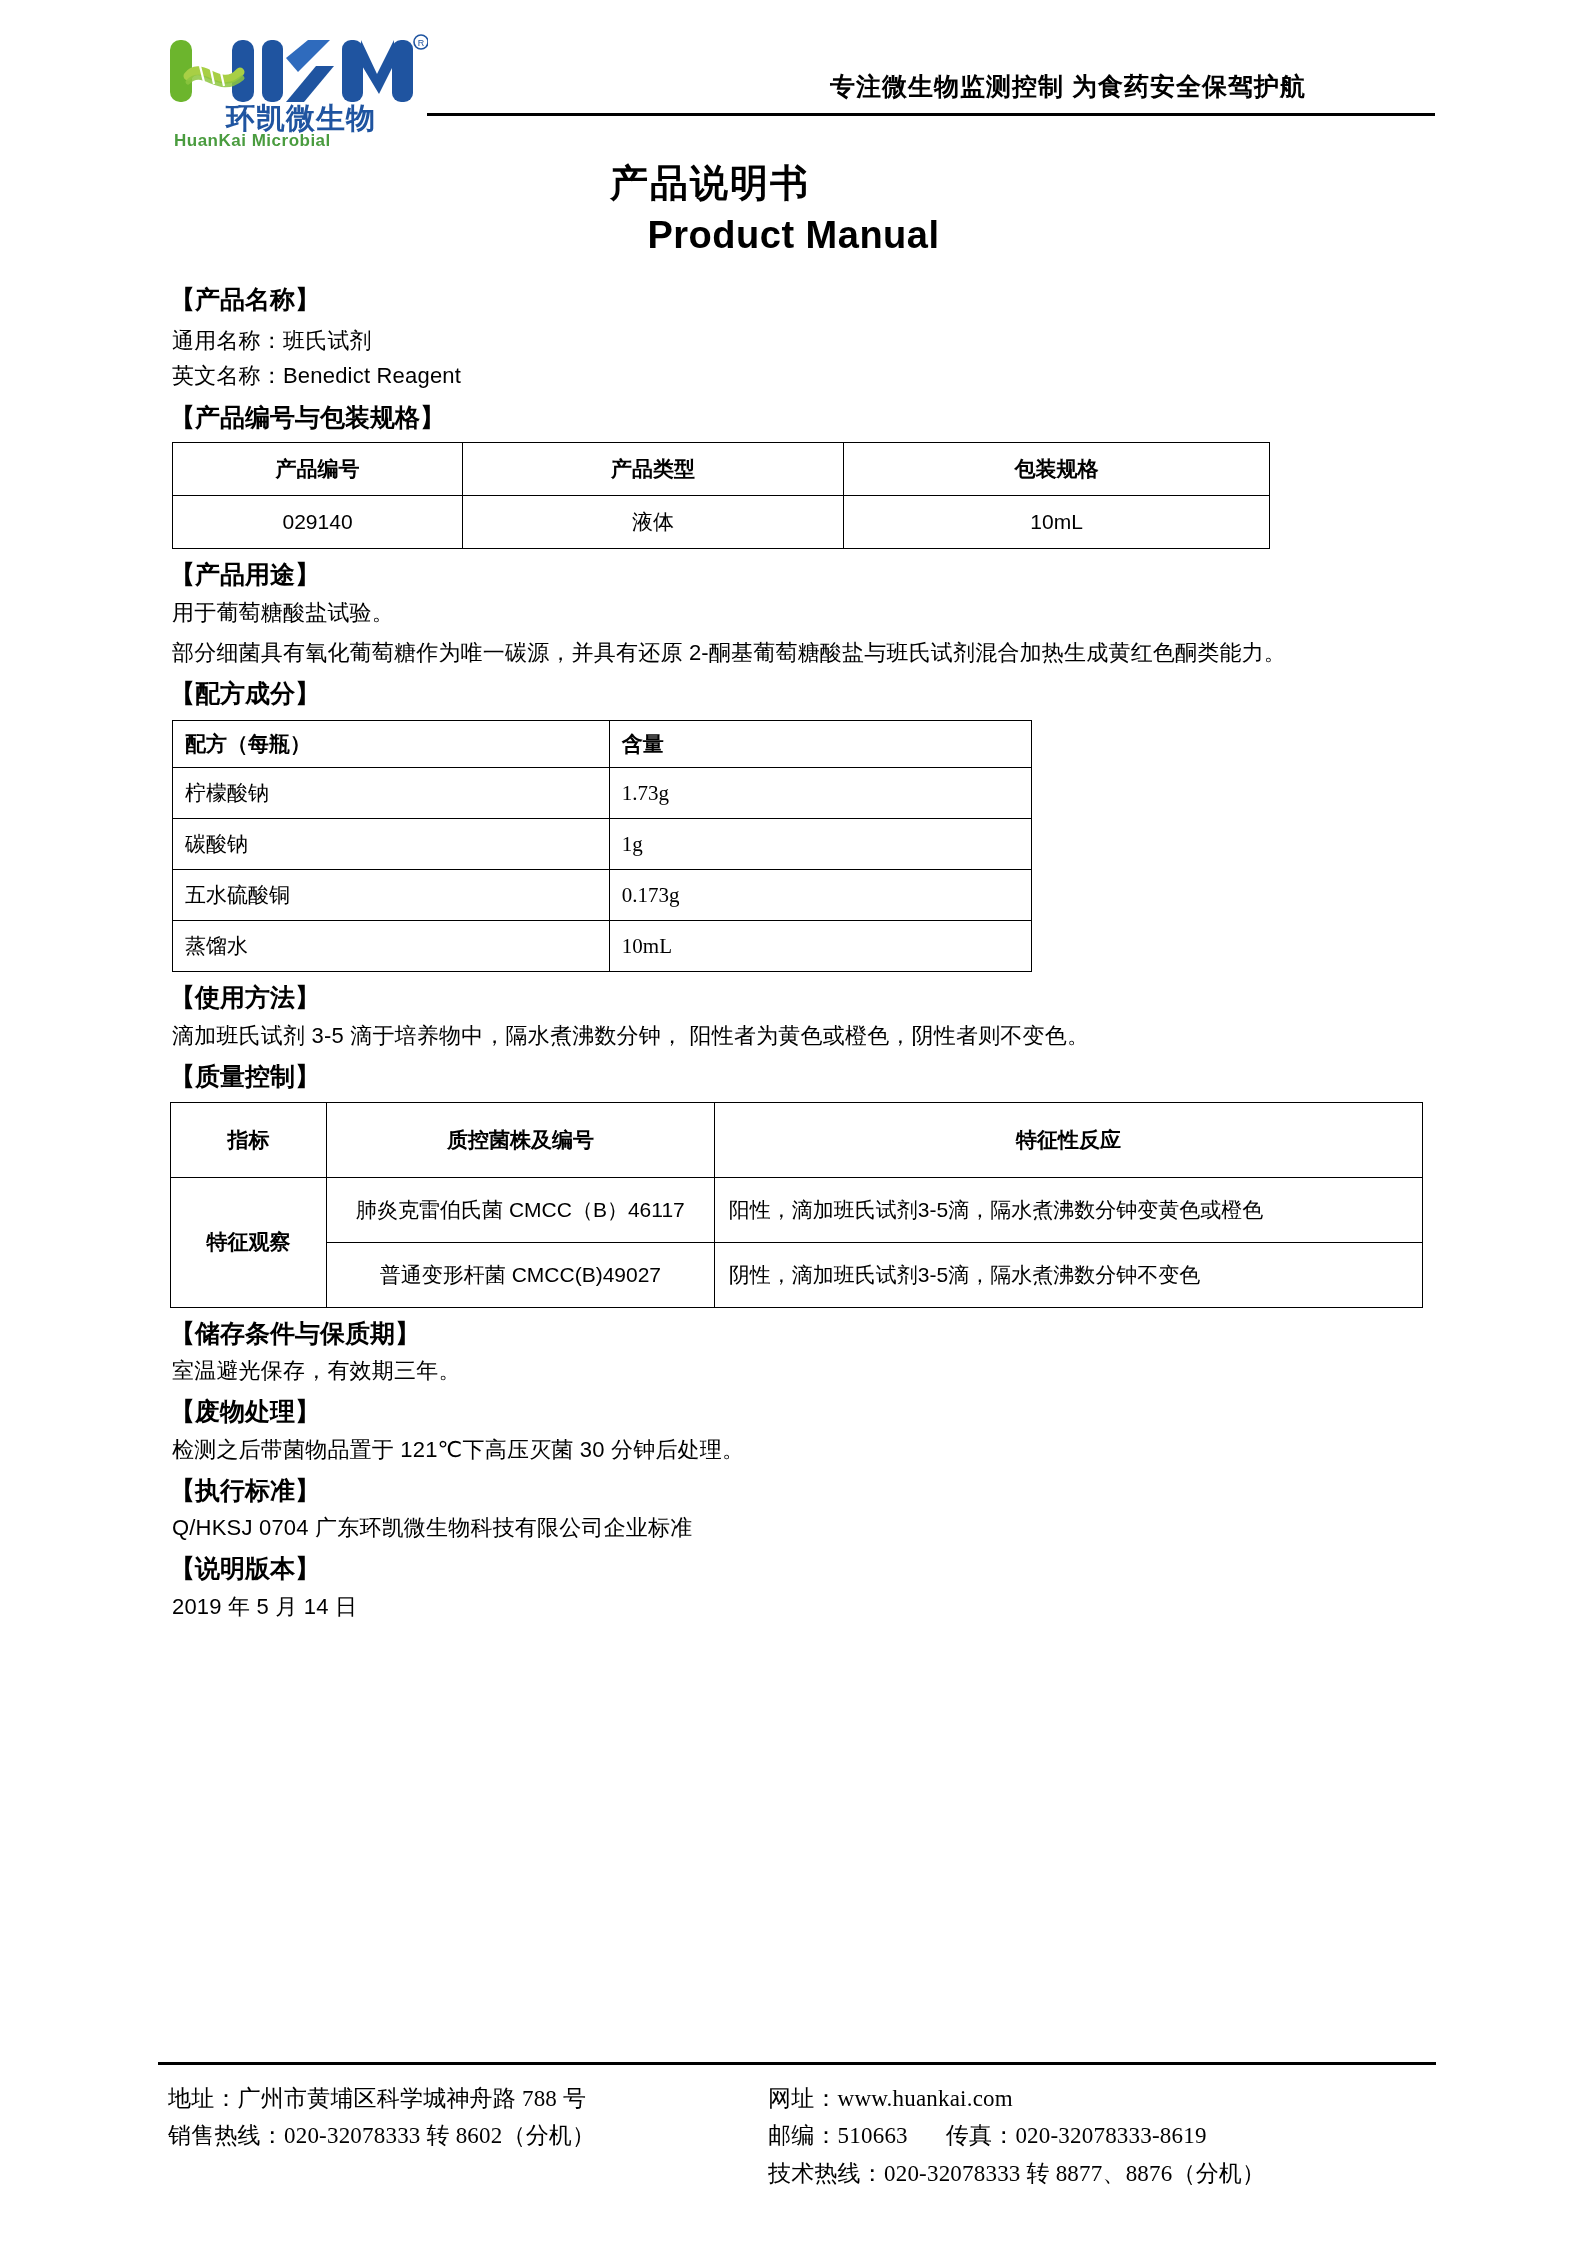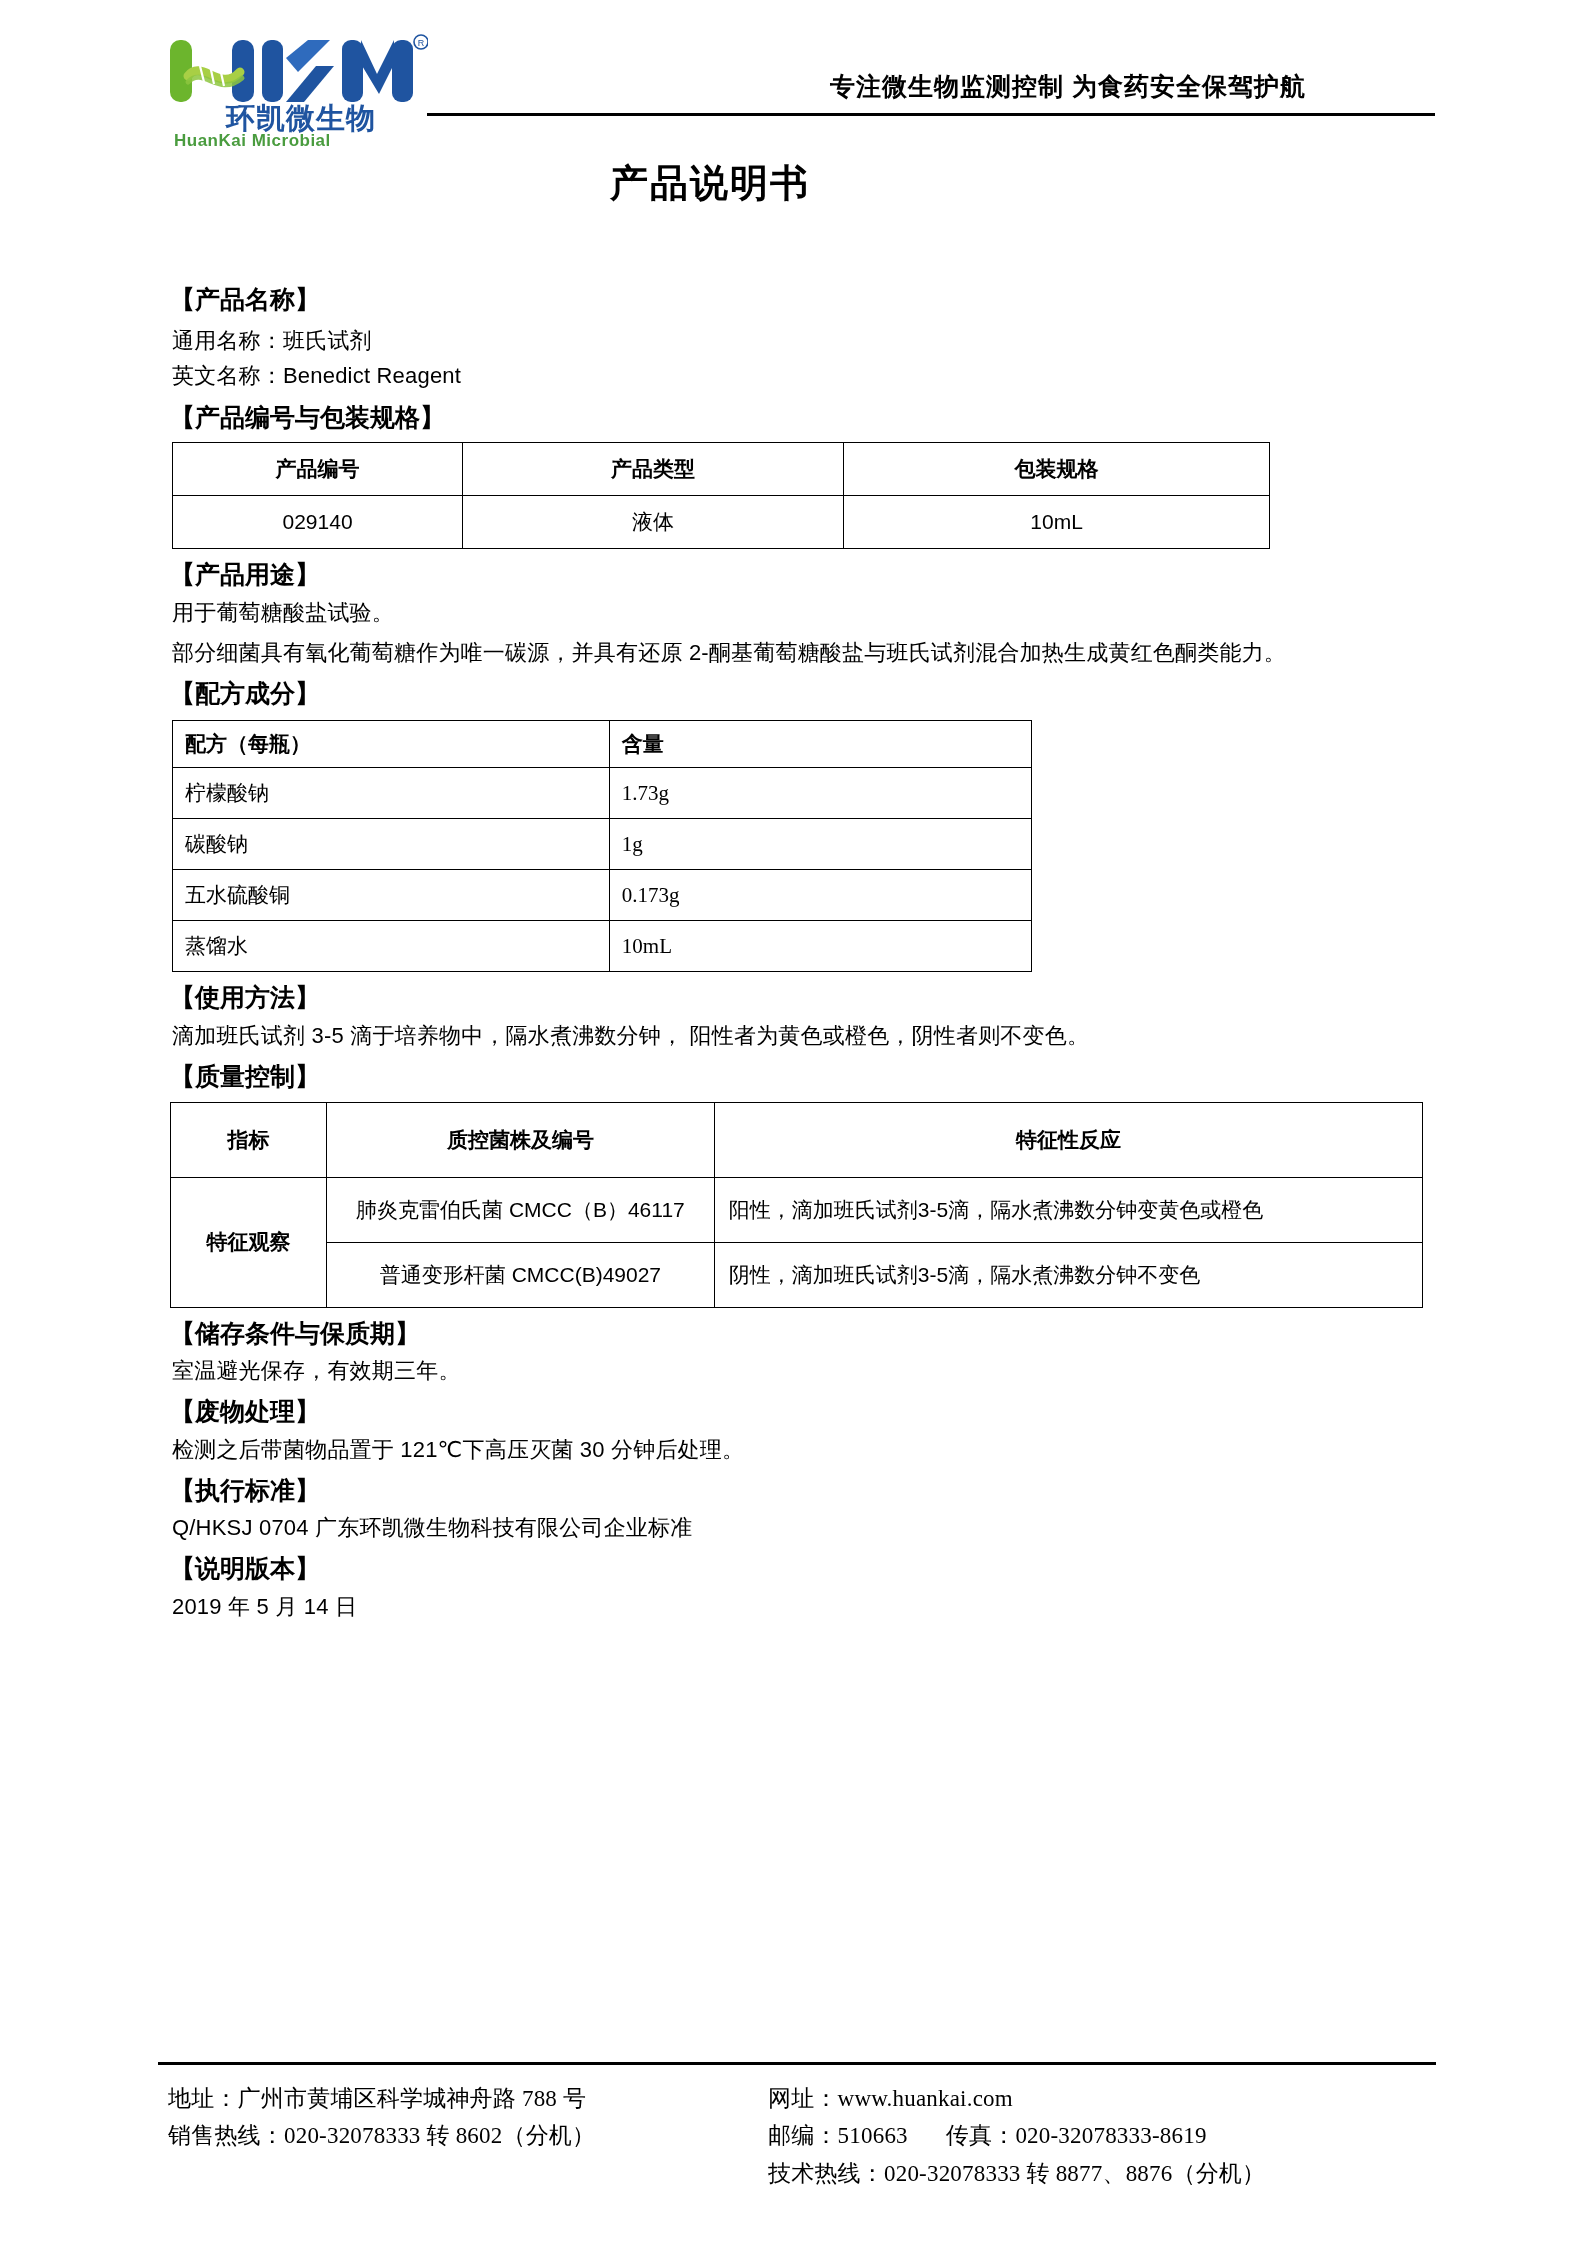--- a/index.html
+++ b/index.html
@@ -213,20 +213,21 @@
       </svg>
       <div style="position:absolute;left:16px;top:76px;width:254px;text-align:center;font-size:29px;font-weight:bold;color:#1f54a0;letter-spacing:1px;line-height:1;">环凯微生物</div>
       <div style="position:absolute;left:16px;top:104px;width:254px;text-align:left;font-size:17px;font-weight:bold;color:#4a9c3f;letter-spacing:0.5px;line-height:1;">HuanKai Microbial</div>
     </div>
 
     <div class="tagline">专注微生物监测控制   为食药安全保驾护航</div>
     <div class="header-rule"></div>
   </div>
 
   <div class="doc-title-cn">产品说明书</div>
+  <div class="doc-title-en">Product Manual</div>
 
   <div class="content">
 
     <div class="sec-head">【产品名称】</div>
     <div class="namelist">
       <div class="line"><span>通用名称：</span><span>班氏试剂</span></div>
       <div class="line"><span>英文名称：</span><span>Benedict Reagent</span></div>
     </div>
 
     <div class="sec-head">【产品编号与包装规格】</div>

